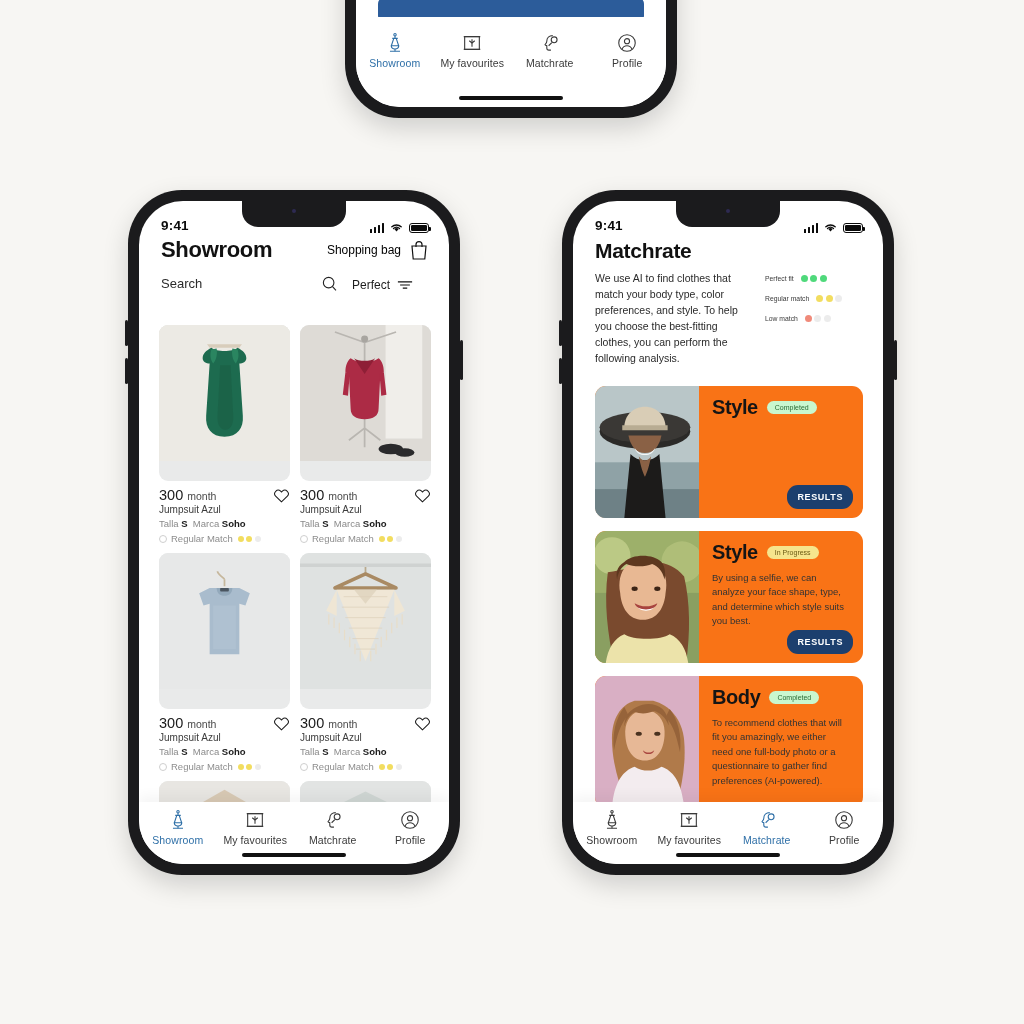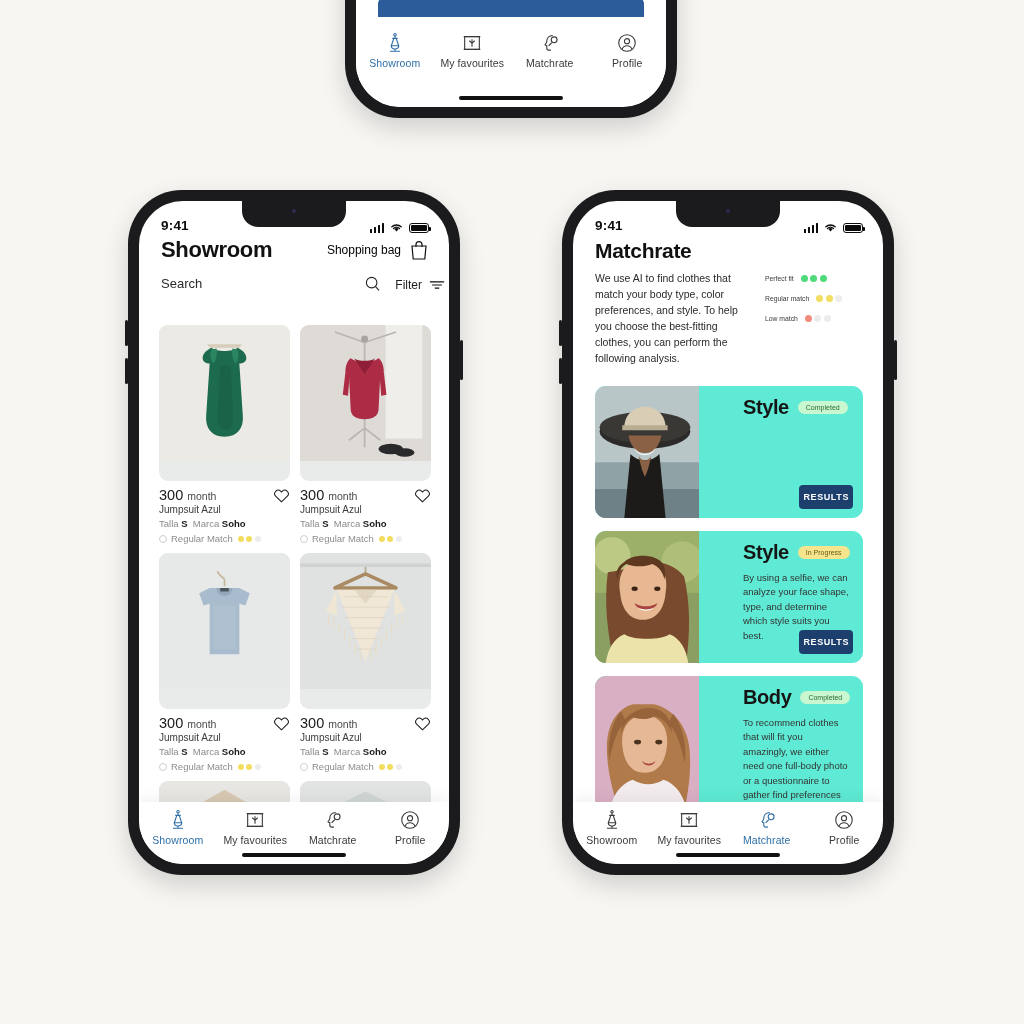--- a/index.html
+++ b/index.html
@@ -85,21 +85,21 @@
 
   
   #phone-left { left: 128px; top: 190px; width: 332px; height: 685px; }
   .sr-head {
     display: flex; align-items: center; justify-content: space-between;
     padding: 4px 20px 8px 22px;
   }
   .sr-title { font-size: 22px; font-weight: 700; color: #111; letter-spacing: -.3px; }
   .sr-bag { display: flex; align-items: center; gap: 8px; cursor: pointer; }
   .sr-bag span { font-size: 12px; color: #000000; }
-  .sr-searchrow { display: flex; align-items: center; padding: 0 4px 0 22px; gap: 12px; }
+  .sr-searchrow { display: flex; align-items: center; padding: 0 36px 0 22px; gap: 12px; }
   .sr-search {
     flex: 1; display: flex; align-items: center; justify-content: space-between;
     font-size: 13px; color: #2b2b2b; padding: 4px 2px 6px 0;
   }
   .sr-filter { display: flex; align-items: center; gap: 7px; font-size: 12px; color: #1d1d1d; cursor: pointer; }
 
   .grid {
     position: absolute; top: 118px; bottom: 62px; left: 0; right: 0;
     padding: 6px 18px 0 20px;
     display: grid; grid-template-columns: 1fr 1fr;
@@ -133,36 +133,36 @@
   .legend { width: 98px; padding-top: 4px; display: flex; flex-direction: column; gap: 13px; }
   .lrow { display: flex; align-items: center; gap: 6px; }
   .lrow span { font-size: 6.8px; color: #3a3a3a; white-space: nowrap; }
   .lrow .dots i { width: 7px; height: 7px; }
 
   .cards {
     position: absolute; top: 185px; bottom: 62px; left: 0; right: 0;
     padding: 0 20px 0 22px; overflow: hidden;
   }
   .mcard {
-    display: flex; background: #5eead4; border-radius: 11px;
-    overflow: hidden; margin-bottom: 13px; min-height: 128px; gap: 31px;
+    display: flex; background: #f97316; border-radius: 11px;
+    overflow: hidden; margin-bottom: 13px; min-height: 128px;
   }
   .mthumb { width: 104px; flex: none; position: relative; }
   .mbody { flex: 1; padding: 10px 12px 10px 13px; position: relative; }
   .mhead { display: flex; align-items: center; gap: 9px; }
   .mh-title { font-size: 20px; font-weight: 700; color: #151515; letter-spacing: -.4px; }
   .badge { font-size: 7px; padding: 3px 8px; border-radius: 9px; white-space: nowrap; }
   .badge.completed { background: #c9f7cf; color: #2b6b36; }
   .badge.progress { background: #f6e58d; color: #6a5a14; }
   .mdesc { font-size: 9.5px; line-height: 1.52; color: #333; margin-top: 7px; padding-right: 2px; }
   .results {
     position: absolute; right: 10px; bottom: 9px;
     background: #1c3f6e; color: #fff;
     font-size: 9px; font-weight: 700; letter-spacing: .6px;
-    padding: 7px 4px; border: none; border-radius: 4px; cursor: pointer;
+    padding: 7px 10px; border: none; border-radius: 11px; cursor: pointer;
     font-family: "Liberation Sans", sans-serif;
     margin-top: 14px;
   }
 
   
   #phone-top {
     left: 345px; top: -212px; width: 332px; height: 330px;
   }
   #phone-top .screen { background: #fff; }
   .top-inner { position: absolute; inset: 0; }
@@ -279,21 +279,21 @@
 
       <div class="sr-searchrow">
         <div class="sr-search">
           <span>Search</span>
           <svg width="17" height="17" viewBox="0 0 20 20" fill="none" stroke="#222" stroke-width="1.3">
             <circle cx="9" cy="9" r="6.2"></circle>
               <path d="m13.6 13.6 4 4.4"></path>
           </svg>
         </div>
         <div class="sr-filter">
-          <span>Filter</span>
+          <span>Perfect</span>
           <svg width="16" height="12" viewBox="0 0 18 12" stroke="#111" stroke-width="1.3">
             <path d="M1 2.5h16M3.5 6h11M6.5 9.5h5"></path>
           </svg>
         </div>
       </div>
 
       <div class="grid">
 
         <div class="pcard">
           <div class="pimg">

